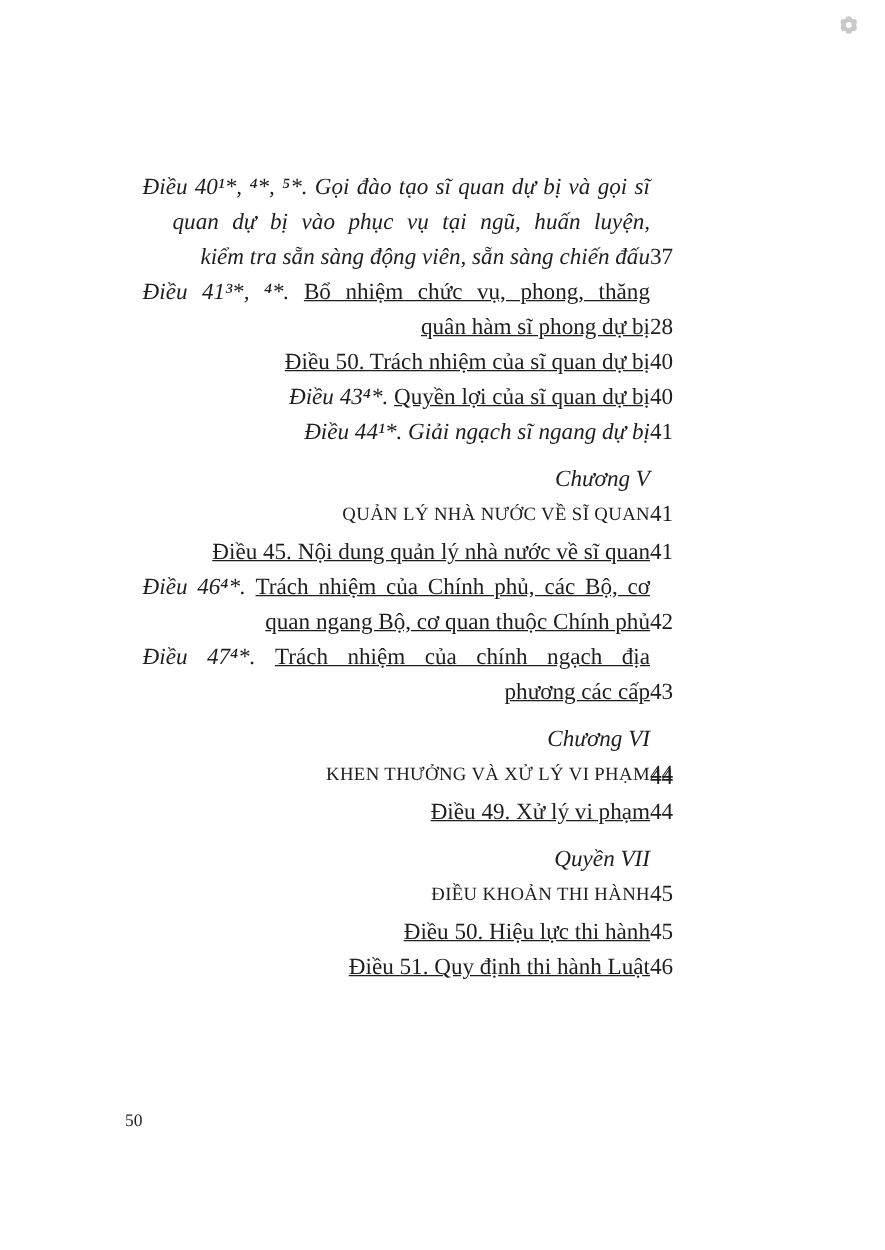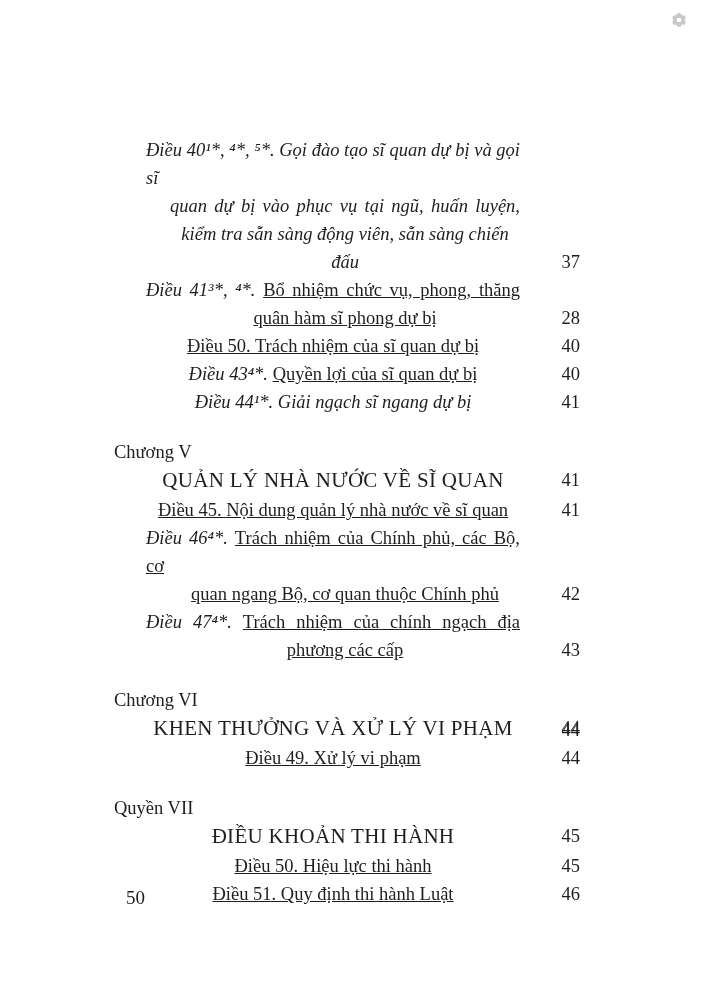--- a/index.html
+++ b/index.html
@@ -7,33 +7,33 @@
   }
   html,body{margin:0;padding:0;background:#f4f4f4;}
   .page{
     position:relative; width:708px; height:1000px; background:var(--bg);
     font-family:"Liberation Serif","DejaVu Serif",serif; color:var(--text);
     overflow:hidden; margin:0 auto;
   }
   .ornament{position:absolute; left:671px; top:12px; width:16px; height:16px;}
   .toc{position:absolute; left:114px; top:136px; width:482px;
        font-size:18.5px; line-height:28px;}
-  .entry{position:relative; padding-right:76px;margin-left:32px;}
-  .line{text-align:center;}
+  .entry{position:relative; padding-right:76px;}
+  .line{text-align:right;}
   .cont{padding-left:24px;}
   .jf{text-align:justify; text-align-last:justify;}
   .it{font-style:italic;}
   .rm{font-style:normal;text-decoration:underline;}
-  .pg{position:absolute; right:16px; bottom:0; width:76px; text-align:right;
+  .pg{position:absolute; right:0; bottom:0; width:76px; 
       font-style:normal;}
-  .chapter{margin-top:22px; padding-right:76px; text-align:left;
-           }
+  .chapter{margin-top:10px; padding-right:76px; text-align:right;
+           font-style:italic;}
   .title-row{margin-bottom:2px;}
-  .caps{text-align:center; font-size:21px; letter-spacing:0.3px;}
-  .folio{position:absolute; left:126px; top:884px; font-size:19px;
+  .caps{text-align:right; font-size:15px; letter-spacing:0.3px;}
+  .folio{position:absolute; left:100px; top:884px; font-size:14px;
          line-height:28px;}
 </style>
 </head>
 <body>
 
 <div class="page">
 
   <svg class="ornament" viewBox="0 0 15 15">
     <g fill="var(--ornament)">
       <circle cx="7.5" cy="3.4" r="2.5"></circle>

